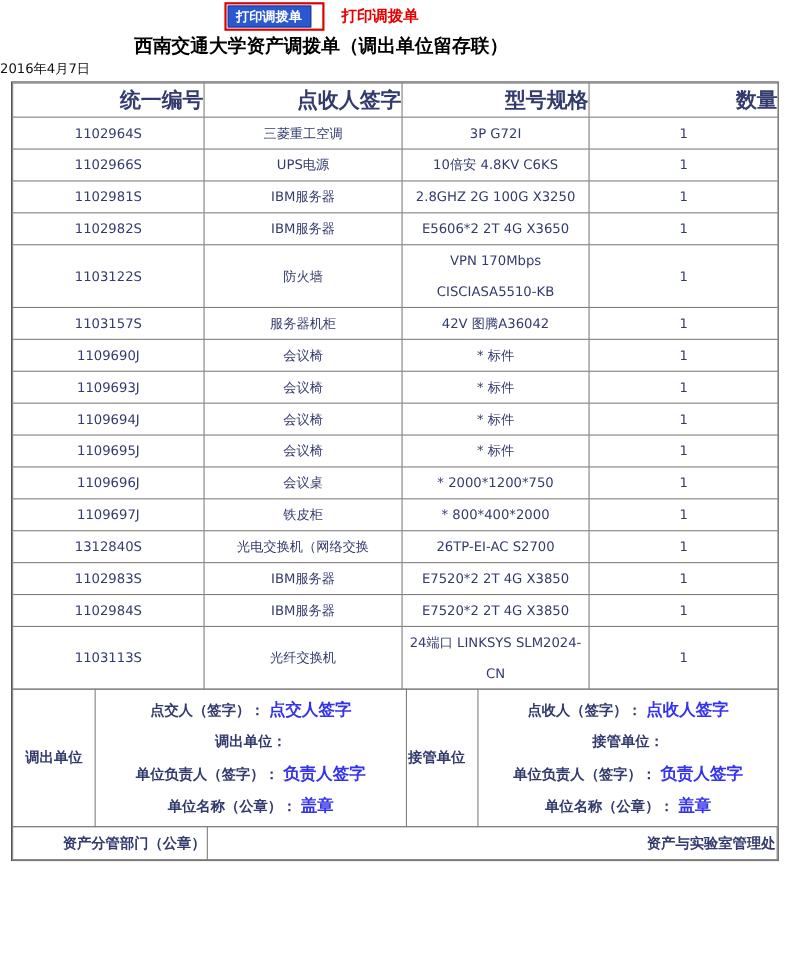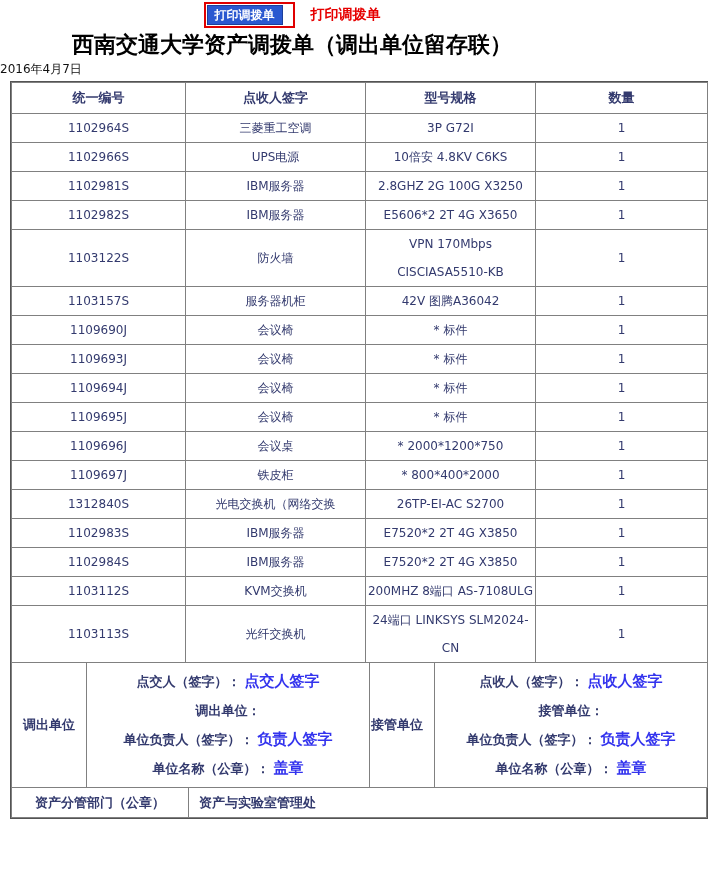--- a/index.html
+++ b/index.html
@@ -6,40 +6,40 @@
   body { width:718px; font-family:"DejaVu Sans","Liberation Sans",sans-serif; }
   .page { width:584px; }
 
   
   .topbar { display:flex; justify-content:center; align-items:center; gap:16px; padding-top:3px; height:24px; }
   .btn-outline { border:2px solid #e00000; padding:1px 10px 1px 1px; display:inline-flex; align-items:center; }
   .print-btn { background:#2a58d0; color:#ffffff; font-weight:bold; font-size:12px; line-height:14px;
                border:1px solid #1c3f9b; padding:2px 7px; font-family:inherit; cursor:pointer; }
   .print-link { color:#e60000; font-weight:bold; font-size:14px; cursor:pointer; }
 
-  .title { text-align:center; font-size:22px; font-weight:bold; color:#000000; margin:3px 0 1px 0; }
+  .title { text-align:center; font-size:17px; font-weight:bold; color:#000000; margin:3px 0 1px 0; }
   .date  { font-size:12px; color:#111111; padding-right:20px; margin-bottom:3px; }
 
   
   .frame { width:696px; margin-left:10px; border:1px solid #545454; }
   table { border-collapse:collapse; table-layout:fixed; width:696px; }
   .sig-tbl, .foot-tbl { margin-top:-1px; }
   th, td { border:1px solid #808080; color:#333a6e; }
 
-  .tbl th { height:30px; font-size:13px; font-weight:bold; text-align:center; padding:0;margin-top:25px; }
+  .tbl th { height:30px; font-size:19px; font-weight:bold; text-align:right; padding:0;margin-top:25px; }
   .tbl td { text-align:center; font-size:12px; padding:0; }
   .spec-line, .one-line { line-height:28px; height:28px; white-space:nowrap; overflow:hidden; }
 
   .sig-label { width:75px; text-align:center; font-size:13px; font-weight:bold; }
   .sig-label2 { width:65px; font-size:13px; font-weight:bold; }
   .sig-content { vertical-align:middle; padding:4px 0; }
   .sig-line { line-height:29px; height:29px; text-align:center; font-size:13px; font-weight:bold; white-space:nowrap; }
   .sig-value { color:#3333ee; font-size:15px; font-weight:bold; margin-left:4px; cursor:pointer; }
 
-  .foot-tbl td { height:27px; font-size:13px; font-weight:bold; }
+  .foot-tbl td { height:27px; font-size:13px; font-weight:bold;text-align:right; }
   .foot-label { width:174px; text-align:center; }
   .foot-value { text-align:left; padding-left:10px; }
 </style>
 </head>
 <body>
 
 <div class="page">
 
   <div class="topbar">
     <span class="btn-outline">
@@ -275,34 +275,20 @@
             </td>
         <td>
               <div class="spec-line">E7520*2 2T 4G X3850</div>
             </td>
         <td>
               <div class="one-line">1</div>
             </td>
       </tr>
           <tr>
         <td>
-              <div class="one-line">1103112S</div>
-            </td>
-        <td>
-              <div class="one-line">KVM交换机</div>
-            </td>
-        <td>
-              <div class="spec-line">200MHZ 8端口 AS-7108ULG</div>
-            </td>
-        <td>
-              <div class="one-line">1</div>
-            </td>
-      </tr>
-          <tr>
-        <td>
               <div class="one-line">1103113S</div>
             </td>
         <td>
               <div class="one-line">光纤交换机</div>
             </td>
         <td>
               <div class="spec-line">24端口 LINKSYS SLM2024-</div>
               <div class="spec-line">CN</div>
             </td>
         <td>

